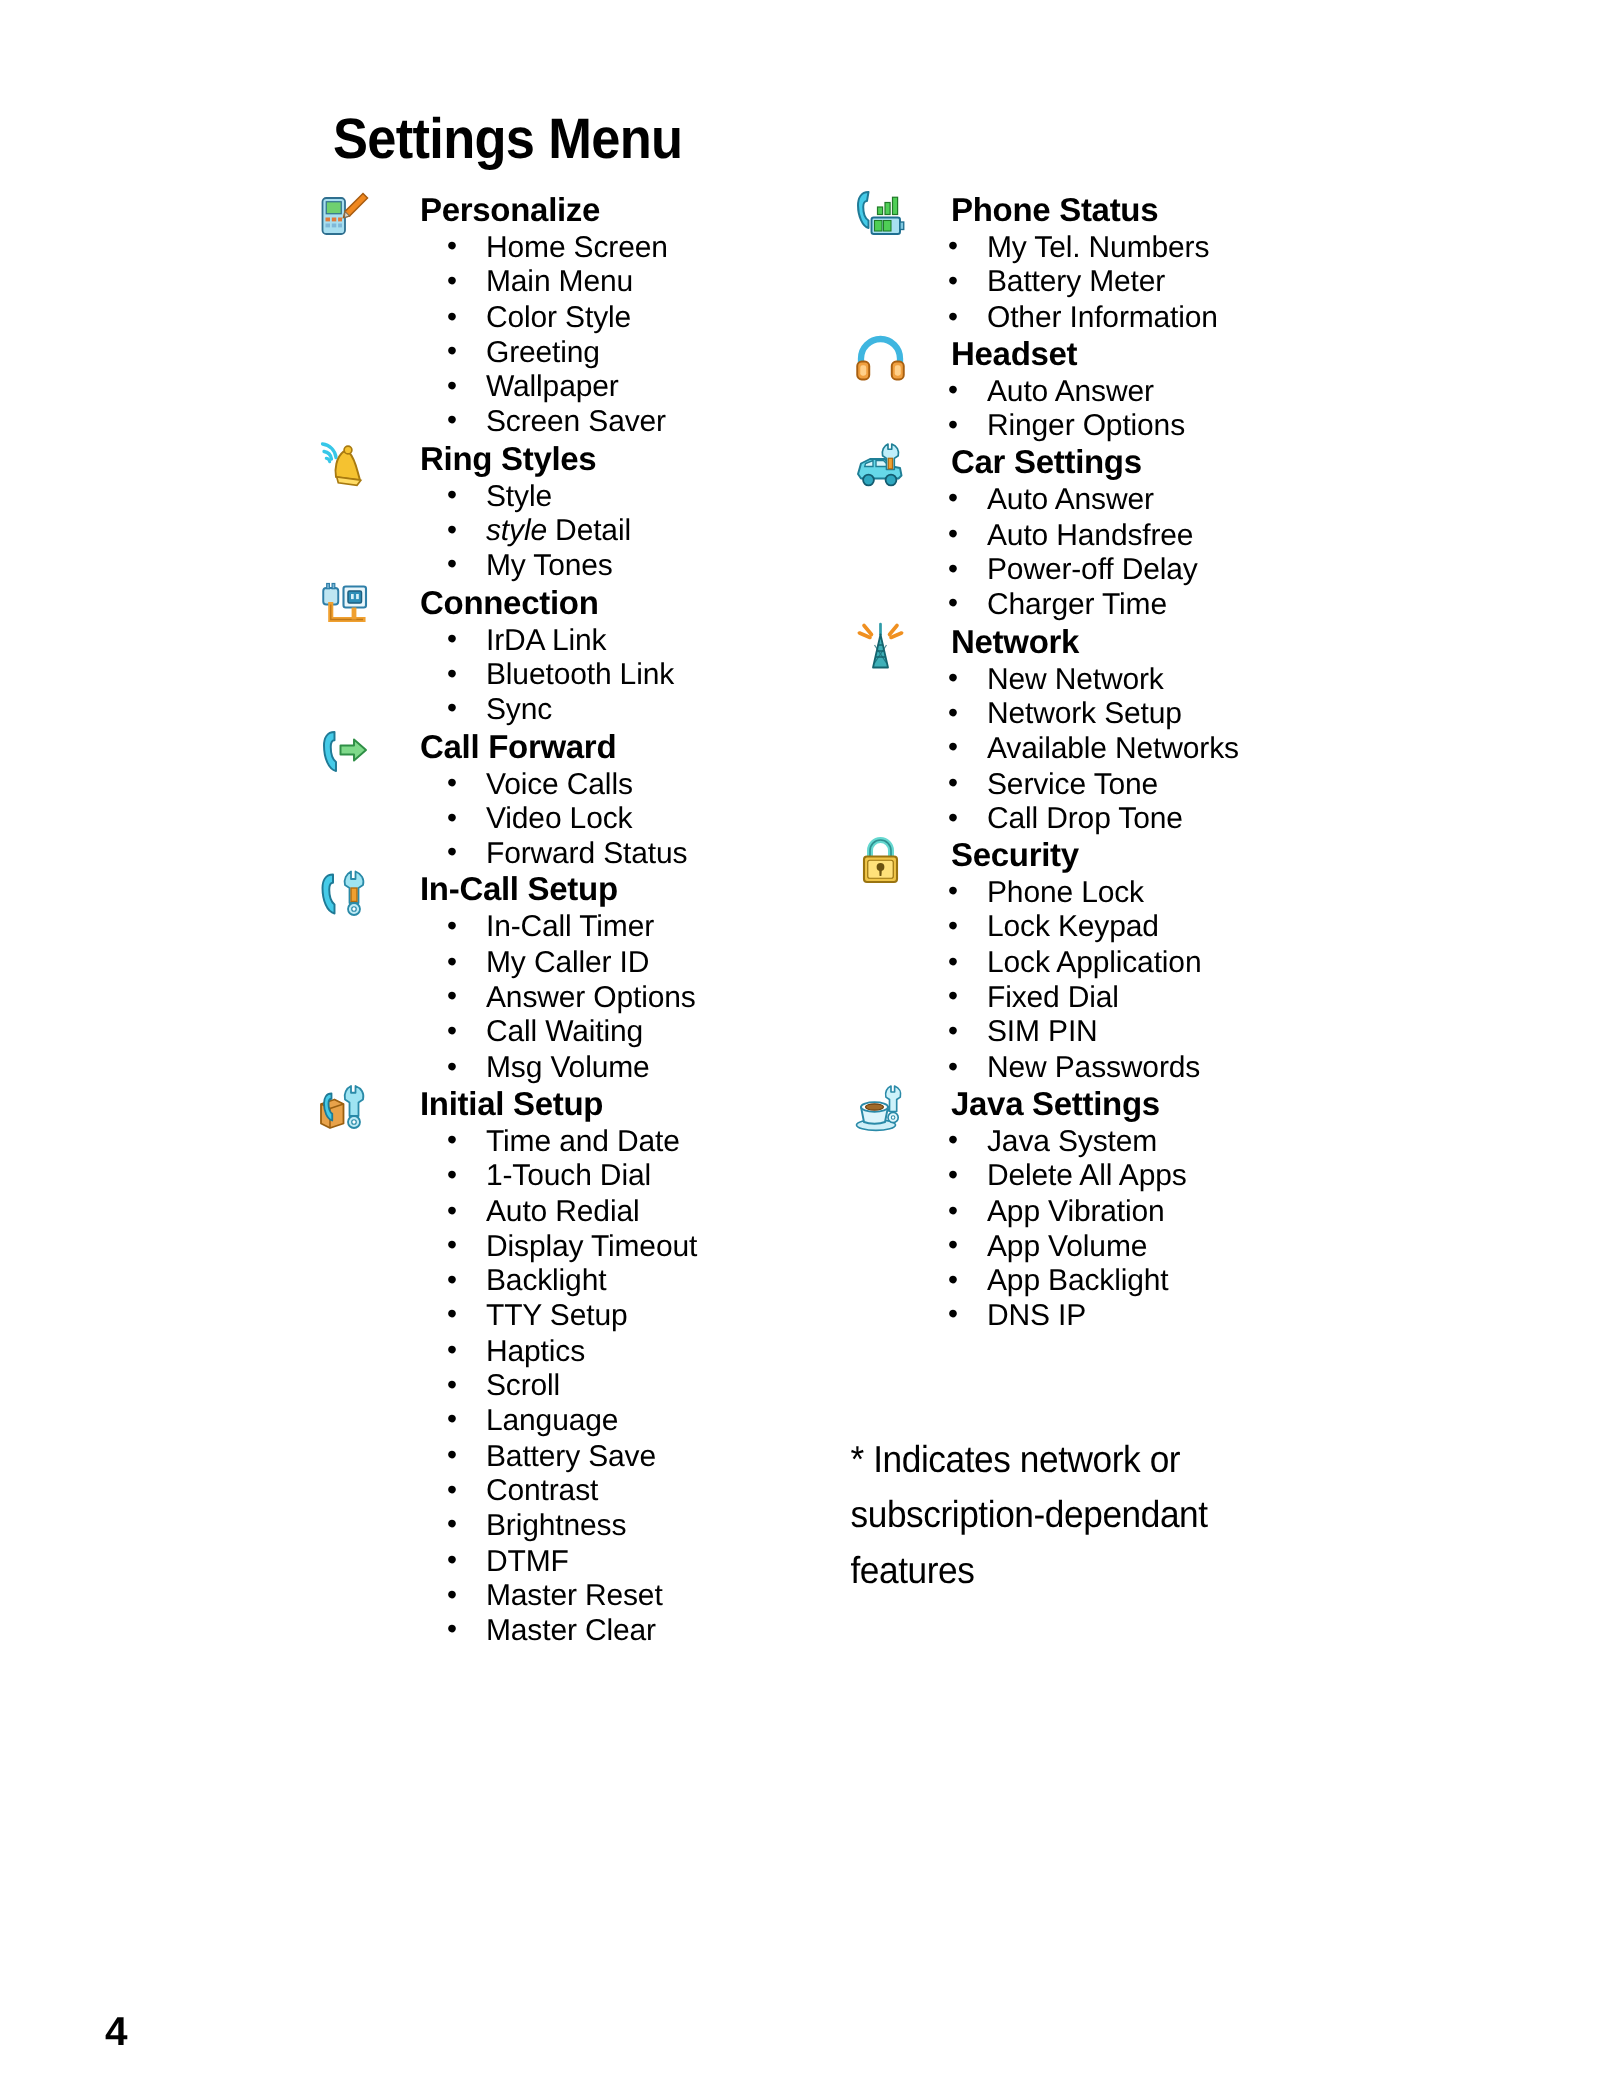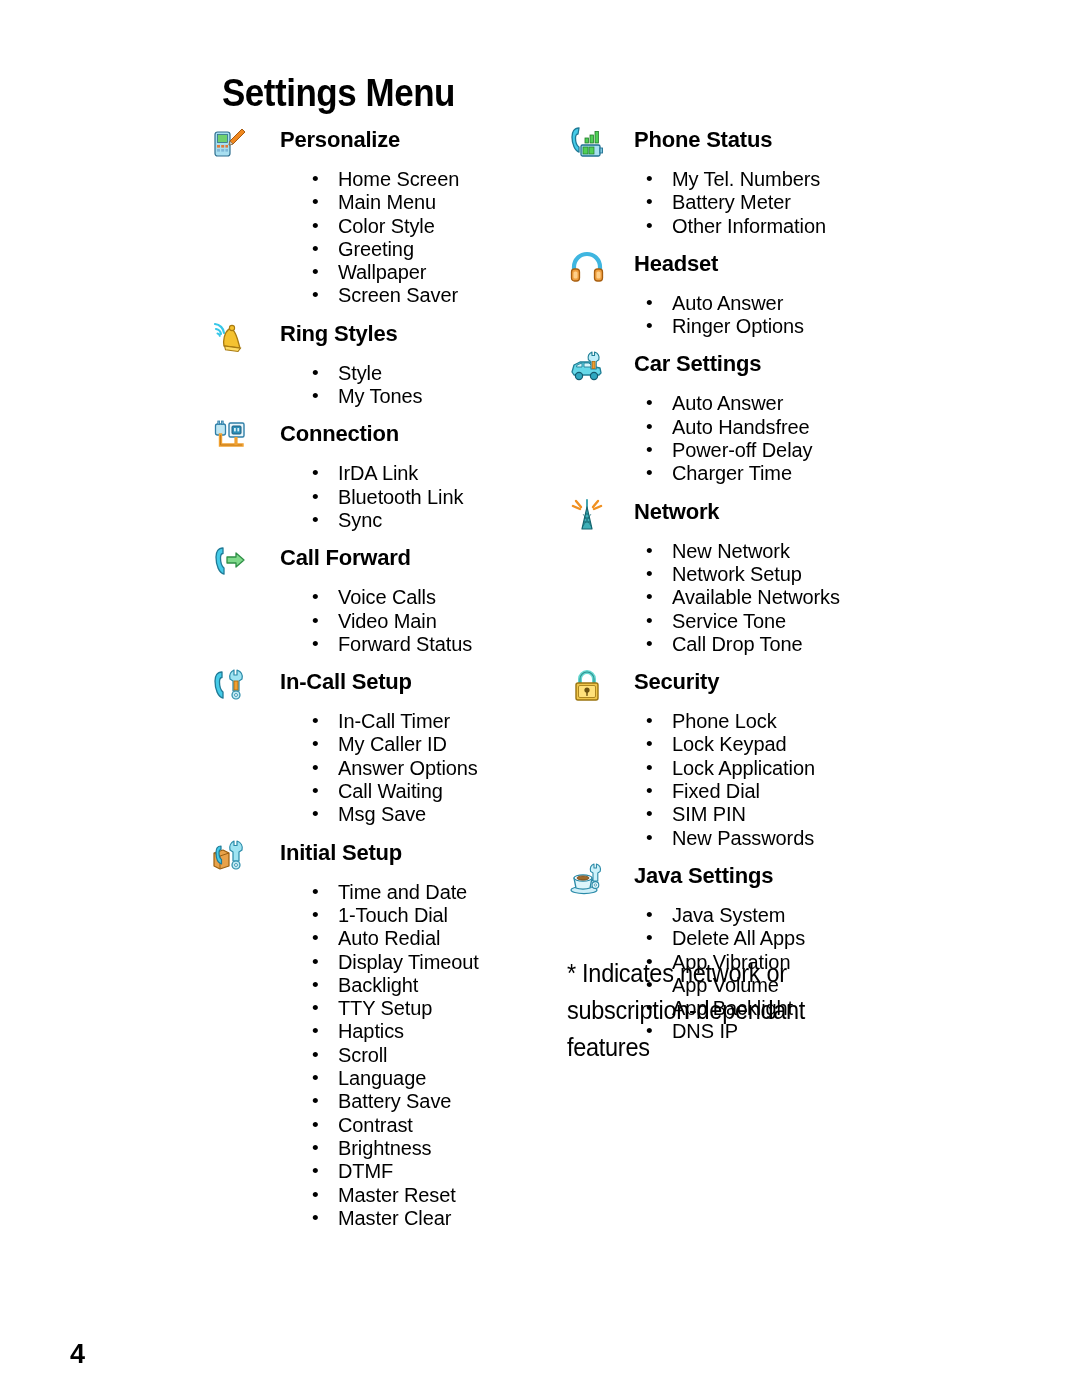--- a/index.html
+++ b/index.html
@@ -67,21 +67,21 @@
     left: 0px;
     top: -2px;
     width: 34px;
     height: 34px;
     display: block;
   }
   .section-icon svg { display: block; }
 
   .item-list {
     list-style: none;
-    margin: 14px;
+    margin: 0;
     padding: 0;
   }
   .item {
     position: relative;
     padding-left: 112px;
     font-size: 20px;
     line-height: 23.3px;
     letter-spacing: -0.1px;
     white-space: nowrap;
   }
@@ -184,20 +184,21 @@
               <path d="M5.5 13.5 a2.8 2.8 0 0 1 2.3 2.3" fill="none" stroke="#37c7e8" stroke-width="2" stroke-linecap="round"></path>
               <path d="M17 9 C12 13 11 21 12 26 L28 28 C26 22 25 14 21 10 Z" fill="#f5c230" stroke="#a87a10" stroke-width="1.3" stroke-linejoin="round"></path>
               <path d="M12.5 26 L28.5 28.2 L26 31.5 L13.5 29.8 Z" fill="#ffdc66" stroke="#a87a10" stroke-width="1.1"></path>
               <circle cx="20" cy="8" r="2.6" fill="#f5c230" stroke="#a87a10" stroke-width="1.1"></circle>
             </svg>
           </span>
           <div class="section-title">Ring Styles</div>
         </div>
         <ul class="item-list">
           <li class="item">Style</li>
+          <li class="item"><em class="ital">style</em><span> Detail</span></li>
           <li class="item">My Tones</li>
         </ul>
       </div>
       <div class="section">
         <div class="section-head">
           <span class="section-icon">
             <svg width="34" height="34" viewBox="0 0 34 34" xmlns="http://www.w3.org/2000/svg">
               <rect x="17" y="3" width="15" height="14" rx="1.5" fill="#e9f6fb" stroke="#2f7fa8" stroke-width="1.4"></rect>
               <rect x="20" y="6" width="9" height="8" rx="1" fill="#2e8fb8" stroke="#1d5f80" stroke-width="1"></rect>
               <rect x="22" y="8" width="1.8" height="3.4" fill="#d8f0f8"></rect>
@@ -223,21 +224,21 @@
           <span class="section-icon">
             <svg width="34" height="34" viewBox="0 0 34 34" xmlns="http://www.w3.org/2000/svg">
               <path d="M11 4 C6 4 4 8 4 13 C4 21 7 29 12 30 L12 24 C9.5 22 8.5 18 8.5 14 C8.5 11 9.5 9.5 11 9.5 Z" fill="#45cbe8" stroke="#1f7a96" stroke-width="1.3" stroke-linejoin="round"></path>
               <path d="M15 13 L24 13 L24 9 L32 16 L24 23 L24 19 L15 19 Z" fill="#7fd98a" stroke="#2f8f46" stroke-width="1.3" stroke-linejoin="round"></path>
             </svg>
           </span>
           <div class="section-title">Call Forward</div>
         </div>
         <ul class="item-list">
           <li class="item">Voice Calls</li>
-          <li class="item">Video Main</li>
+          <li class="item">Video Lock</li>
           <li class="item">Forward Status</li>
         </ul>
       </div>
       <div class="section">
         <div class="section-head">
           <span class="section-icon">
             <svg width="34" height="34" viewBox="0 0 34 34" xmlns="http://www.w3.org/2000/svg">
               <path d="M10 4 C5 4 3 8 3 13 C3 21 6 29 11 30 L11 24 C8.5 22 7.5 18 7.5 14 C7.5 11 8.5 9.5 10 9.5 Z" fill="#45cbe8" stroke="#1f7a96" stroke-width="1.3" stroke-linejoin="round"></path>
               <path d="M22 2 L22 7 L25 7 L25 2 C29 3.5 31 7 30 11 L27 13 L27 23 L21 23 L21 13 L18 11 C17 7 19 3.5 22 2 Z" fill="#9fe4f2" stroke="#2a8aa8" stroke-width="1.2" stroke-linejoin="round"></path>
               <rect x="22" y="13" width="4" height="9" fill="#f0a030" stroke="#b06a10" stroke-width="0.9"></rect>
@@ -245,21 +246,21 @@
               <circle cx="24" cy="27" r="1.5" fill="#ffffff" stroke="#2a8aa8" stroke-width="0.8"></circle>
             </svg>
           </span>
           <div class="section-title">In-Call Setup</div>
         </div>
         <ul class="item-list">
           <li class="item">In-Call Timer</li>
           <li class="item">My Caller ID</li>
           <li class="item">Answer Options</li>
           <li class="item">Call Waiting</li>
-          <li class="item">Msg Save</li>
+          <li class="item">Msg Volume</li>
         </ul>
       </div>
       <div class="section">
         <div class="section-head">
           <span class="section-icon">
             <svg width="34" height="34" viewBox="0 0 34 34" xmlns="http://www.w3.org/2000/svg">
               <path d="M2 14 L11 11 L17 14 L17 27 L8 30 L2 27 Z" fill="#e8a24a" stroke="#9a5f10" stroke-width="1.2" stroke-linejoin="round"></path>
               <path d="M2 14 L8 17 L8 30" fill="none" stroke="#9a5f10" stroke-width="1"></path>
               <path d="M8 17 L17 14" fill="none" stroke="#9a5f10" stroke-width="1"></path>
               <path d="M9 7 C5.5 7 4 10 4 13.5 C4 19 6 24 9.5 25 L9.5 20.5 C7.7 19.2 7 16.3 7 13.8 C7 11.6 7.8 10.5 9 10.5 Z" fill="#45cbe8" stroke="#1f7a96" stroke-width="1.2" stroke-linejoin="round"></path>

